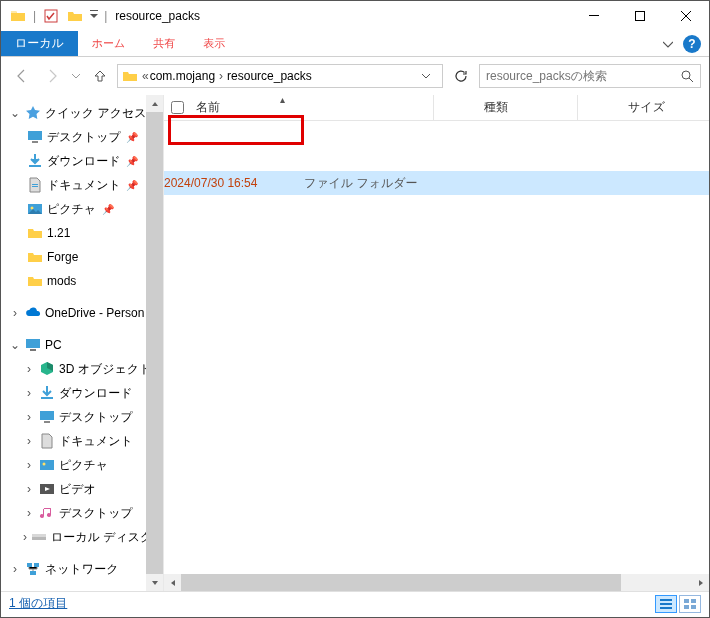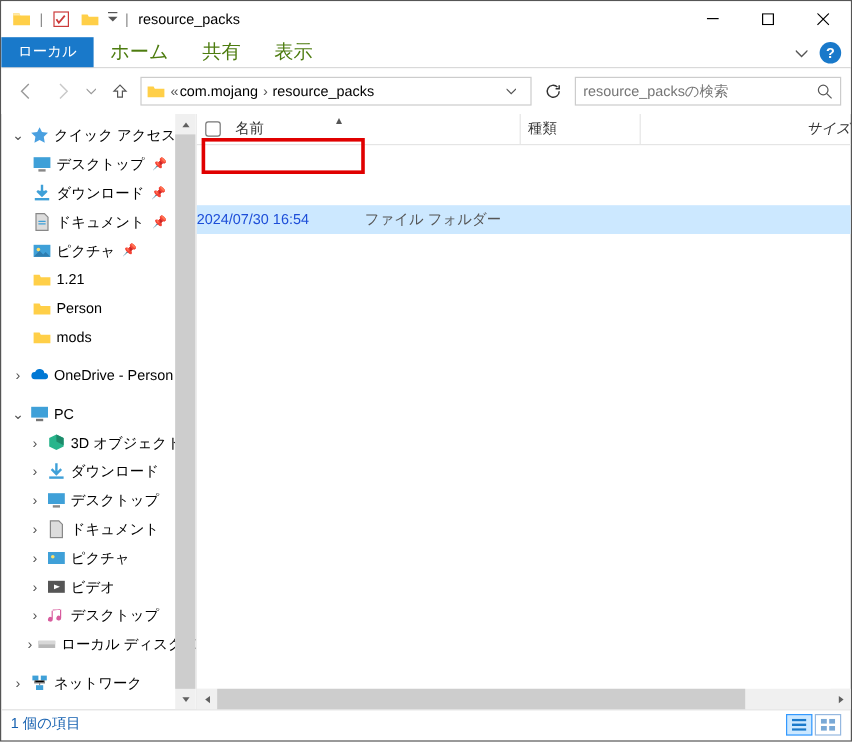--- a/index.html
+++ b/index.html
@@ -10,21 +10,21 @@
 .titlebar-icons { display: flex; align-items: center; padding-left: 6px; gap: 2px; }
 .tb-small { width: 22px; height: 22px; display: flex; align-items: center; justify-content: center; }
 .tb-sep { color: #888; margin: 0 2px; }
 .title-text { margin-left: 6px; font-size: 12px; color: #000; }
 .win-controls { margin-left: auto; display: flex; }
 .win-btn { width: 46px; height: 30px; display: flex; align-items: center; justify-content: center; }
 
 
 .ribbon { height: 26px; display: flex; align-items: stretch; border-bottom: 1px solid #d0d0d0; background: #fff; }
 .ribbon-file { background: #1979ca; color: #fff; padding: 0 14px; display: flex; align-items: center; font-size: 12px; }
-.ribbon-tab { padding: 0 14px; display: flex; align-items: center; color: #4d7c0f; font-size: 16px; }
+.ribbon-tab { padding: 0 14px; display: flex; align-items: center; color: #ef4444; font-size: 11px; }
 .ribbon-right { margin-left: auto; display: flex; align-items: center; padding-right: 8px; gap: 10px; }
 .help-circle { width: 18px; height: 18px; border-radius: 50%; background: #1979ca; color: #fff; display: flex; align-items: center; justify-content: center; font-size: 12px; font-weight: bold; }
 
 
 .addr-row { height: 38px; display: flex; align-items: center; padding: 4px 8px; gap: 4px; background: #fff; }
 .nav-arrow { width: 26px; height: 26px; display: flex; align-items: center; justify-content: center; color: #888; }
 .addr-box { flex: 1; height: 24px; border: 1px solid #ccc; display: flex; align-items: center; padding: 0 4px; gap: 4px; font-size: 12px; color: #000; }
 .addr-dd { width: 16px; text-align: center; color: #555; margin-left: auto; }
 .addr-refresh { width: 28px; height: 24px; display: flex; align-items: center; justify-content: center; color: #333; }
 .search-box { width: 222px; height: 24px; border: 1px solid #ccc; display: flex; align-items: center; padding: 0 6px; color: #777; }
@@ -43,41 +43,41 @@
 .chev { width: 12px; color: #555; display: inline-block; text-align: center; }
 .ico { width: 16px; height: 16px; display: inline-flex; align-items: center; justify-content: center; }
 
 
 .content { flex: 1; display: flex; flex-direction: column; position: relative; gap: 48px; }
 .col-header { height: 26px; display: flex; align-items: center; border-bottom: 1px solid #e5e5e5; color: #333; font-size: 12px; position: relative; }
 .col-chk { width: 26px; display: flex; align-items: center; justify-content: center; }
 .col-chk input { width: 13px; height: 13px; }
 .col-name { flex: 0 0 244px; padding-left: 4px; }
 .col-date { flex: 0 0 140px; }
-.col-type { flex: 0 0 100px; }
-.col-size { flex: 1; text-align: right; font-style: italic; }
+.col-type { flex: 0 0 100px; margin-left: 44px; }
+.col-size { flex: 1; text-align: center; }
 .col-sep { border-right: 1px solid #e5e5e5; height: 100%; display: flex; align-items: center; padding-left: 6px; }
 .sort-caret { position: absolute; left: 116px; top: -1px; color: #555; font-size: 10px; }
 
 .file-row { height: 24px; display: flex; align-items: center; font-size: 12px; margin-top: 2px; }
 .file-row.sel { background: #cce8ff; }
 .file-row .cell-name { flex: 0 0 244px; display: flex; align-items: center; padding-left: 30px; gap: 6px; }
-.file-row .cell-date { flex: 0 0 140px; color: #1d4ed8; }
+.file-row .cell-date { flex: 0 0 140px; color: #c2410c; }
 .file-row .cell-type { flex: 0 0 120px; color: #555; }
 .red-box { position: absolute; border: 3px solid #e00000; pointer-events: none; }
 
 .hscroll { position: absolute; left: 0; right: 0; bottom: 0; height: 17px; background: #f0f0f0; display: flex; align-items: center; }
 .hscroll .sbtn { width: 17px; height: 17px; display: flex; align-items: center; justify-content: center; color: #606060; background: #f0f0f0; }
 .hscroll .thumb { height: 17px; background: #cdcdcd; }
 .sidebar-vscroll { position: absolute; right: 0; top: 0; bottom: 0; width: 17px; background: #f0f0f0; display: flex; flex-direction: column; }
 .sidebar-vscroll .sbtn { height: 17px; display: flex; align-items: center; justify-content: center; color: #606060; }
 .sidebar-vscroll .vthumb { flex: 1; background: #cdcdcd; margin: 0; }
 
 
-.status { height: 24px; border-top: 1px solid #e0e0e0; display: flex; align-items: center; padding: 0 8px; font-size: 12px; color: #1560b0; }
+.status { height: 24px; border-top: 1px solid #e0e0e0; display: flex; align-items: center; padding: 0 8px; font-size: 12px; color: #1560b0; text-decoration: underline; }
 .view-toggles { margin-left: auto; display: flex; gap: 2px; }
 .view-btn { width: 22px; height: 18px; border: 1px solid #95b8e0; display: flex; align-items: center; justify-content: center; }
 .view-btn.active { background: #cce8ff; border-color: #3399ff; }
 
 
 svg { display: block; }
 </style>
 </head>
 <body>
 
@@ -257,21 +257,21 @@
           </svg>
         </span>
       <span>1.21</span>
     </div>
     <div class="tree-item l2">
       <span class="ico">
           <svg width="16" height="16" viewBox="0 0 16 16">
             <path fill="#ffcf48" d="M1 4h5l1 2h8v7H1z"></path>
           </svg>
         </span>
-      <span>Person</span>
+      <span>Forge</span>
     </div>
     <div class="tree-item l2">
       <span class="ico">
           <svg width="16" height="16" viewBox="0 0 16 16">
             <path fill="#ffcf48" d="M1 4h5l1 2h8v7H1z"></path>
           </svg>
         </span>
       <span>mods</span>
     </div>
     <div class="tree-spacer"></div>

